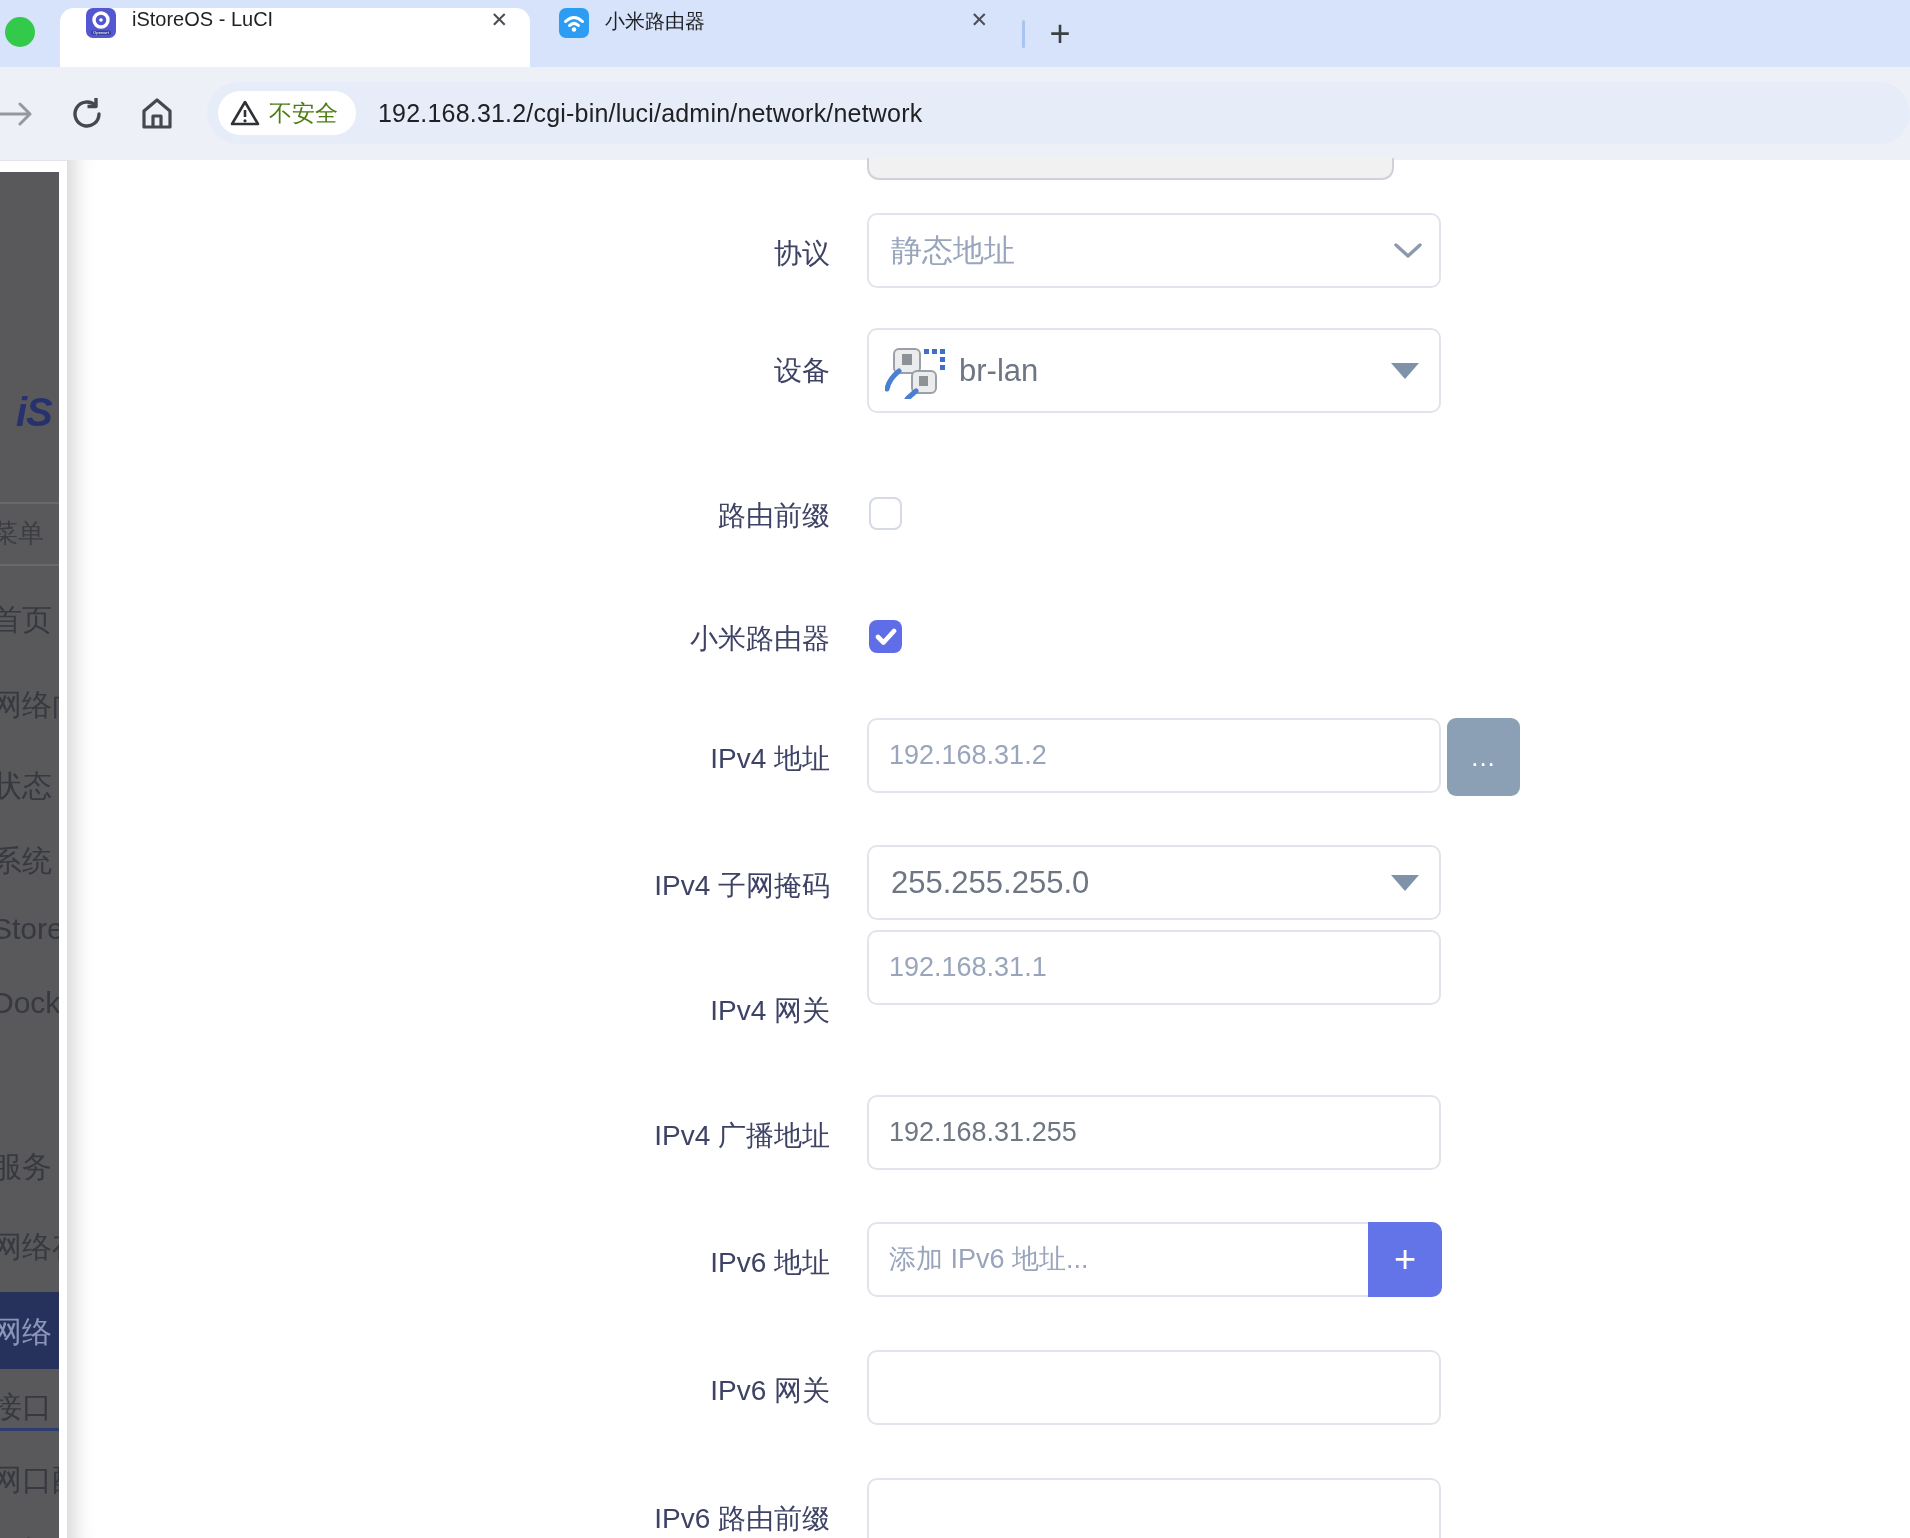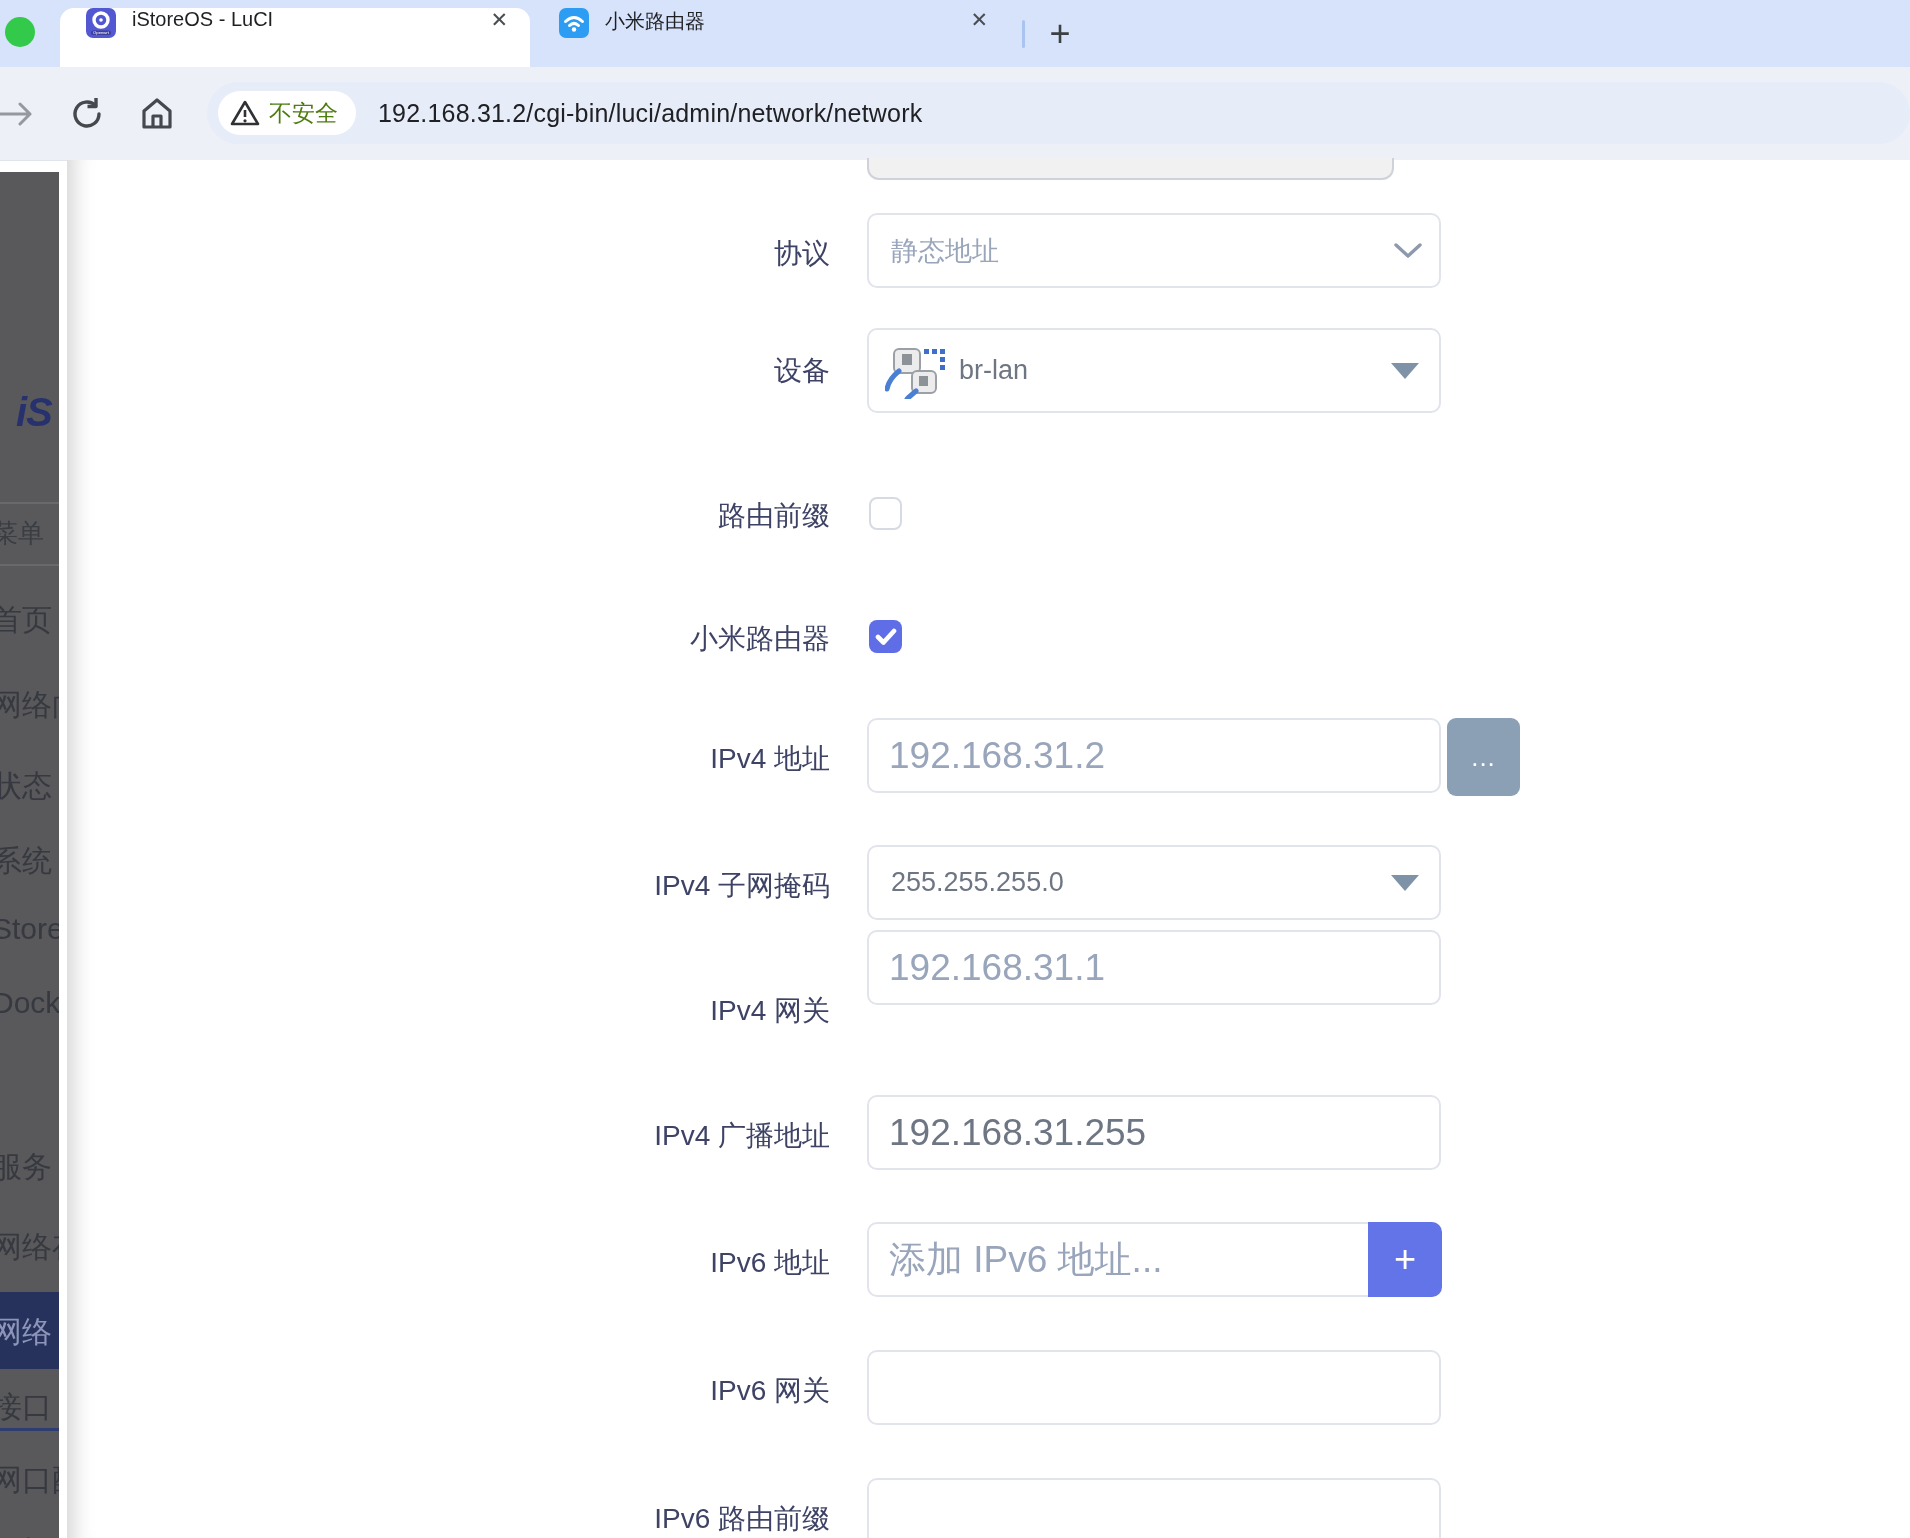--- a/index.html
+++ b/index.html
@@ -39,24 +39,24 @@
   .sb-item.active{color:#8d96ba;}
   .sb-underline{position:absolute;left:0;top:1256px;width:67px;height:3px;background:#2e3d6f;}
 
   
   .main{position:absolute;left:67px;top:160px;width:1843px;height:1378px;background:#ffffff;box-shadow:inset 28px 0 22px -22px rgba(0,0,0,0.18);}
   
   .cutoff-box{position:absolute;left:800px;top:-2px;width:527px;height:22px;background:#f1f1f2;border:2px solid #cfd2d8;border-top:none;border-radius:0 0 12px 12px;box-sizing:border-box;}
 
   .flabel{position:absolute;width:440px;text-align:right;font-size:28px;color:#3e4365;}
   .fbox{position:absolute;left:800px;width:574px;height:75px;border:2px solid #e1e4eb;border-radius:10px;box-sizing:border-box;background:#fff;display:flex;align-items:center;}
-  .fbox .val{font-size:27px;margin-left:22px;white-space:nowrap;}
+  .fbox .val{font-size:31px;margin-left:22px;white-space:nowrap;}
   .val-light{color:#99a5bb;}
   .val-dark{color:#6e7683;}
-  input.fld{position:absolute;left:800px;width:574px;height:75px;border:2px solid #e1e4eb;border-radius:10px;box-sizing:border-box;font-size:37px;color:#6e7683;padding:16px 20px;outline:none;background:#fff;font-family:inherit;}
+  input.fld{position:absolute;left:800px;width:574px;height:75px;border:2px solid #e1e4eb;border-radius:10px;box-sizing:border-box;font-size:27px;color:#6e7683;padding:16px 20px;outline:none;background:#fff;font-family:inherit;}
   input.fld::placeholder{color:#99a5bb;opacity:1;}
   input.fld.light{color:#99a5bb;}
 
   .chev{position:absolute;right:16px;top:50%;transform:translateY(-50%);}
   .tri{position:absolute;right:20px;top:50%;transform:translateY(-50%);width:0;height:0;border-left:14px solid transparent;border-right:14px solid transparent;border-top:16px solid #7f93a8;}
 
   .cb{position:absolute;left:802px;width:33px;height:33px;border-radius:8px;box-sizing:border-box;}
   .cb.unchecked{background:#fff;border:2px solid #d6dae3;}
   .cb.checked{background:#5f6ee6;border:none;display:flex;align-items:center;justify-content:center;}
 

